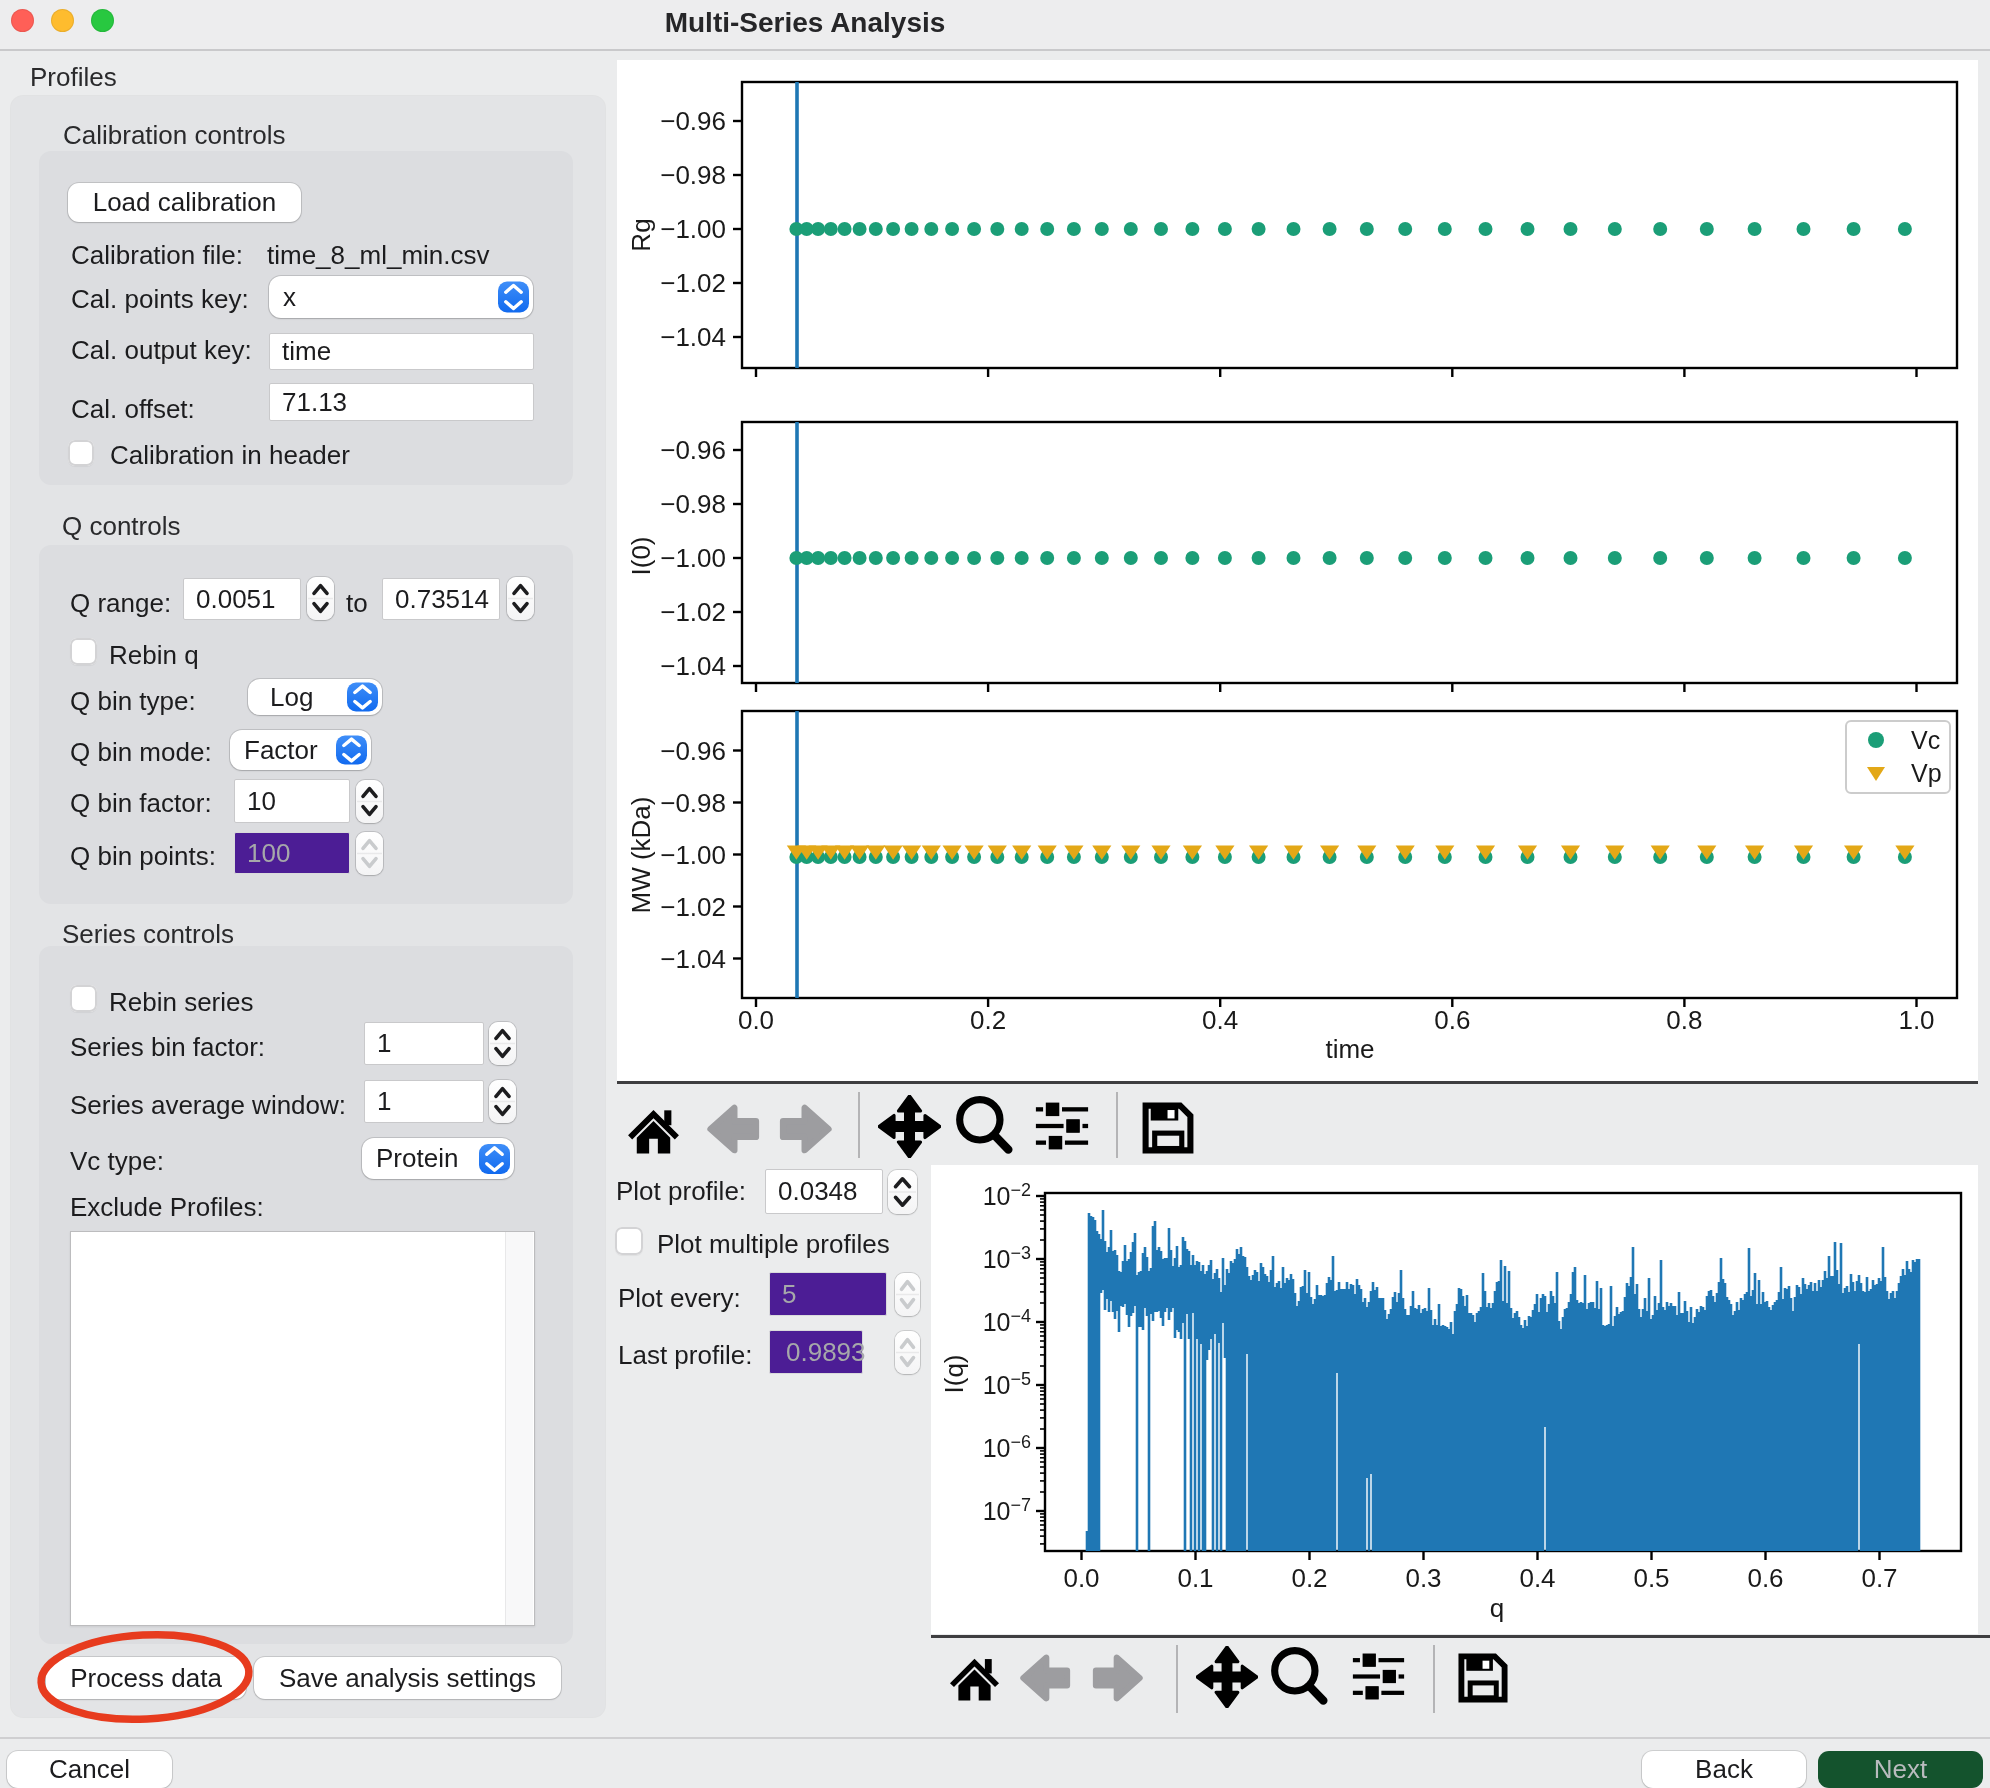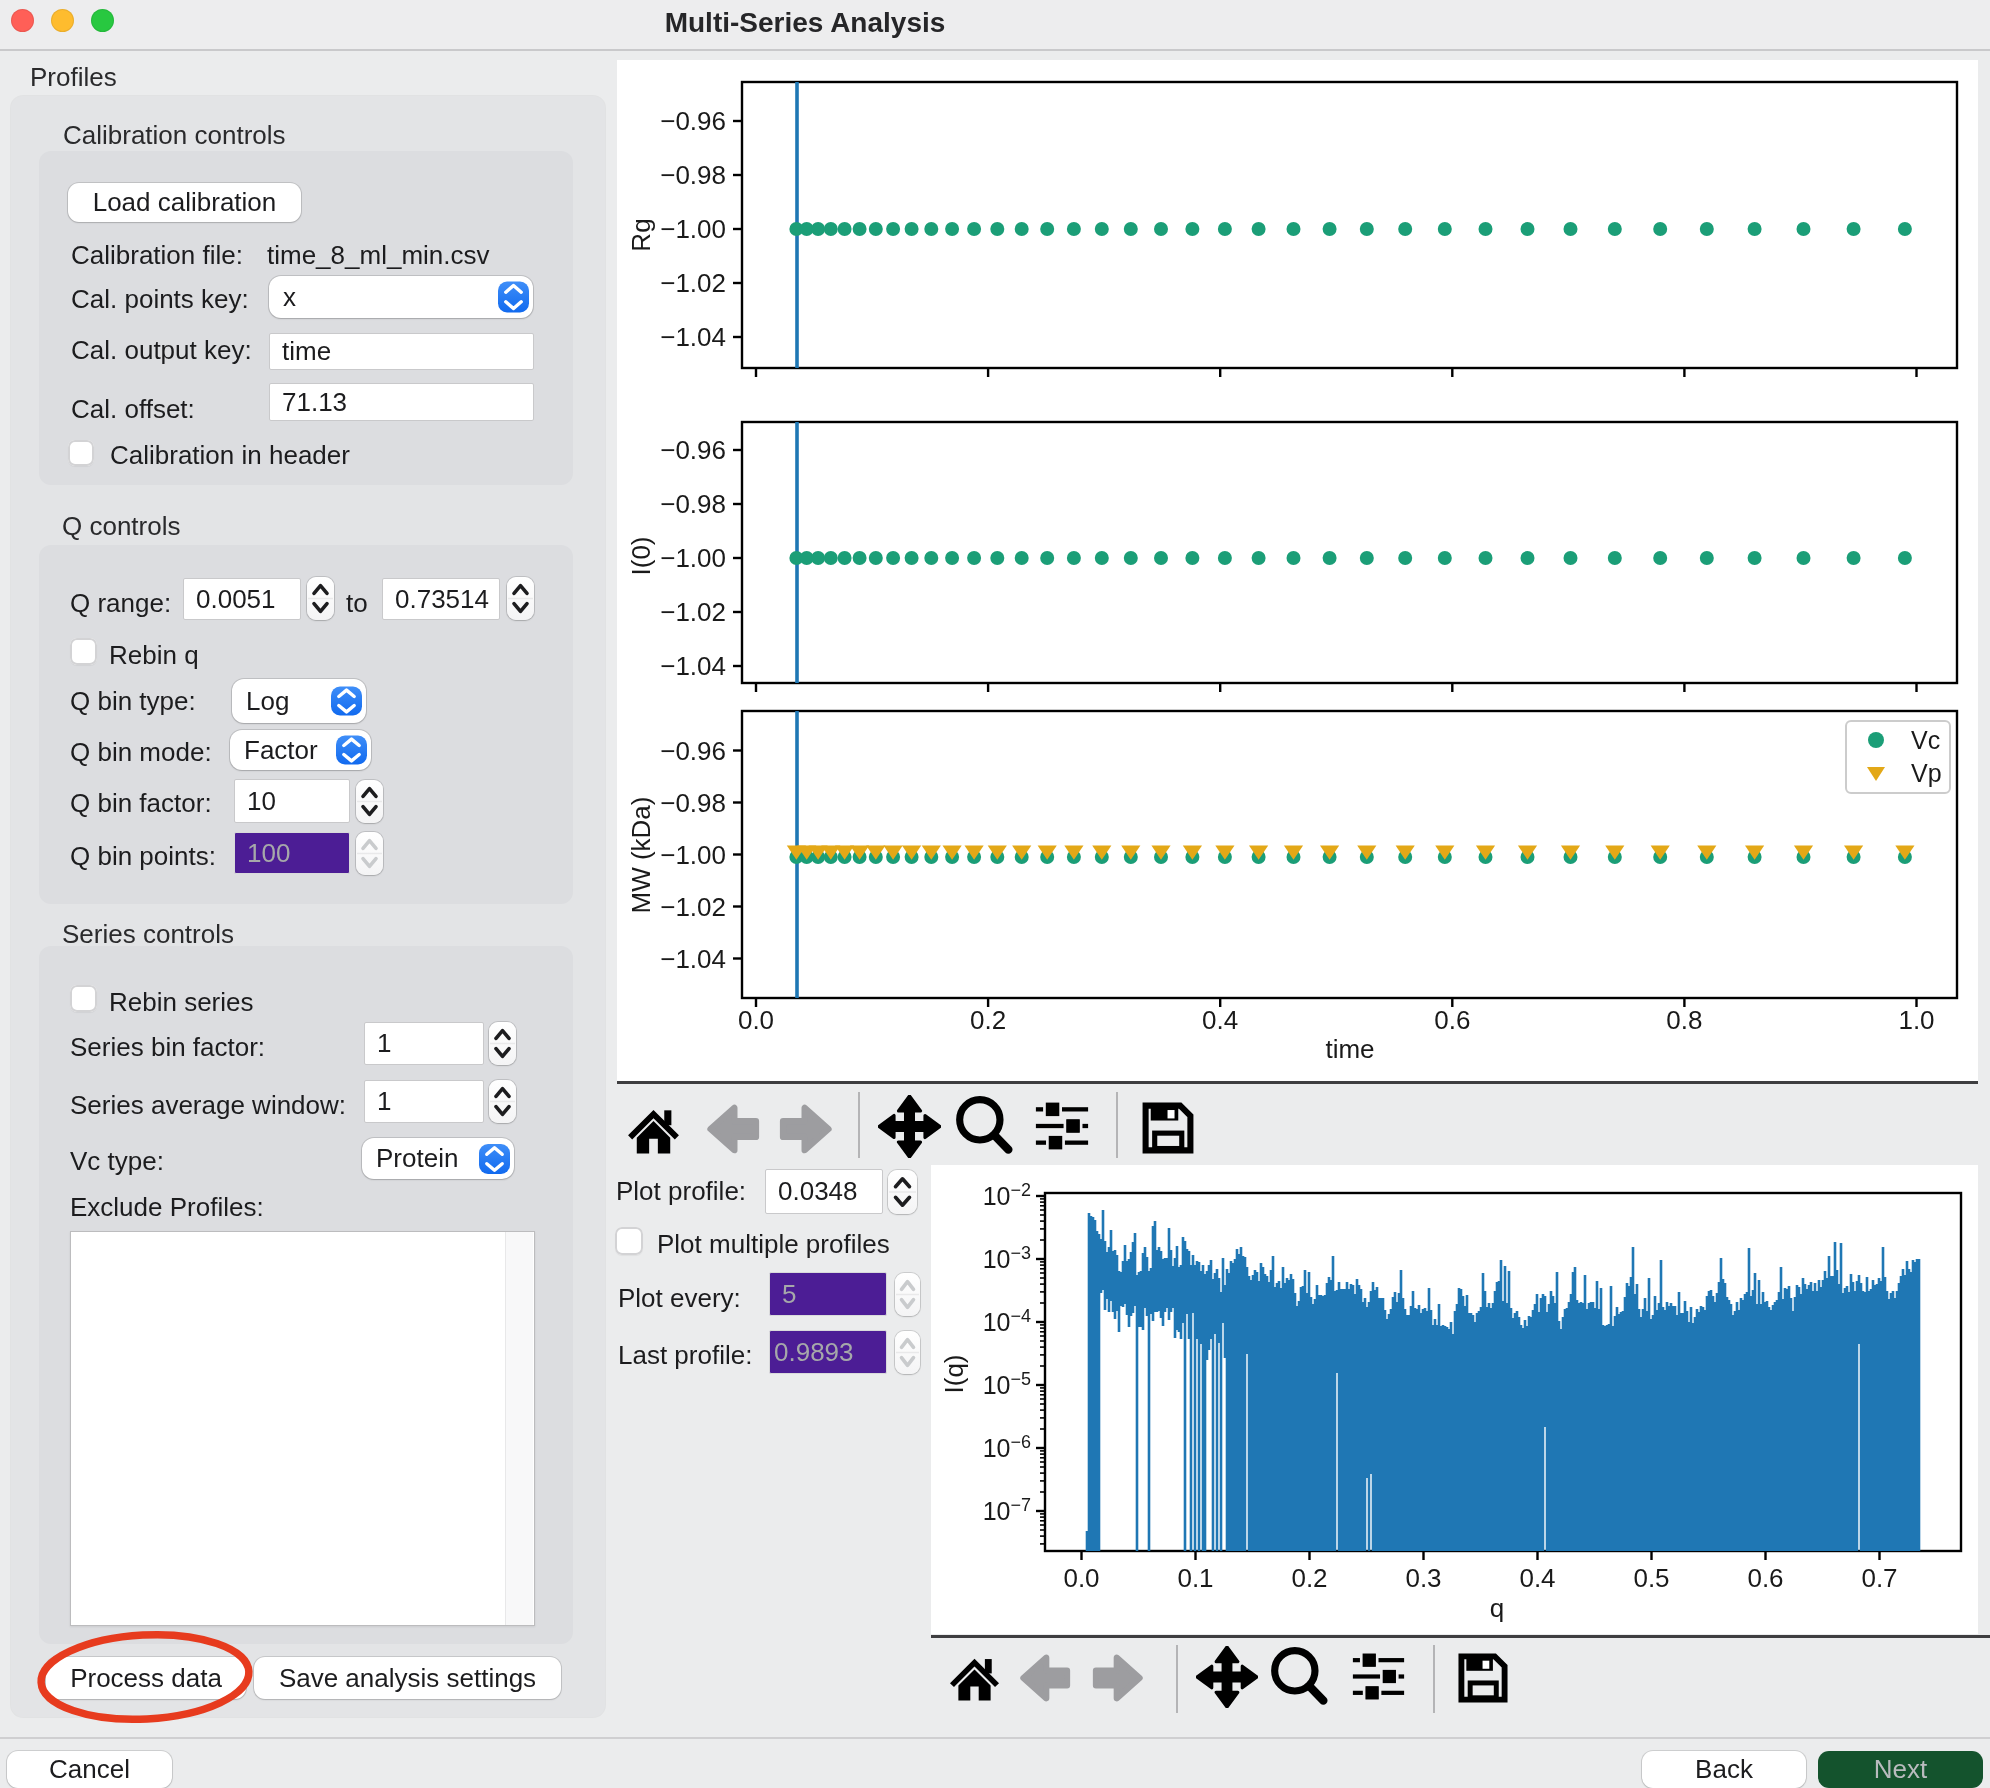--- a/index.html
+++ b/index.html
@@ -55,21 +55,21 @@
 <div class="input" style="left:382px;top:578px;width:118px;height:42px;padding-left:12px">0.73514</div>
 <div class="step" style="left:507px;top:577px;width:27px;height:43px">
 <svg width="27" height="43" viewBox="0 0 27 43">
 <line x1="1" y1="21.5" x2="26" y2="21.5" stroke="#e9e9ea" stroke-width="1.5"></line>
 <polyline points="7.0,16.3 13.5,8.6 20.0,16.3" fill="none" stroke="#1d1d1f" stroke-width="3.6" stroke-linecap="round" stroke-linejoin="round"></polyline>
 <polyline points="7.0,26.7 13.5,34.4 20.0,26.7" fill="none" stroke="#1d1d1f" stroke-width="3.6" stroke-linecap="round" stroke-linejoin="round"></polyline>
     </svg></div>
 <div class="chk" style="left:70px;top:638px;width:27px;height:27px"></div>
 <div class="lbl" style="left:109px;top:640px">Rebin q</div>
 <div class="lbl" style="left:70px;top:686px">Q bin type:</div>
-<div class="popup" style="left:232px;top:679px;width:134px;height:44px;padding-left:14px">Log
+<div class="popup" style="left:248px;top:679px;width:134px;height:36px;padding-left:22px">Log
 <div class="pblue" style="width:31px;height:29px">
 <svg width="31" height="29" viewBox="0 0 31 29">
 <polyline points="7.8,10.0 15.5,3.6 23.2,10.0" fill="none" stroke="#fff" stroke-width="3.4" stroke-linecap="round" stroke-linejoin="round"></polyline>
 <polyline points="7.8,19.0 15.5,25.4 23.2,19.0" fill="none" stroke="#fff" stroke-width="3.4" stroke-linecap="round" stroke-linejoin="round"></polyline>
       </svg>
     </div></div>
 <div class="lbl" style="left:70px;top:737px">Q bin mode:</div>
 <div class="popup" style="left:230px;top:730px;width:141px;height:40px;padding-left:14px">Factor
 <div class="pblue" style="width:31px;height:29px">
 <svg width="31" height="29" viewBox="0 0 31 29">
@@ -405,21 +405,21 @@
 <div class="lbl" style="left:657px;top:1229px">Plot multiple profiles</div>
 <div class="lbl" style="left:618px;top:1283px">Plot every:</div>
 <div class="input dis" style="left:769px;top:1272px;width:118px;height:44px;padding-left:12px">5</div>
 <div class="step" style="left:895px;top:1273px;width:25px;height:43px">
 <svg width="25" height="43" viewBox="0 0 25 43">
 <line x1="1" y1="21.5" x2="24" y2="21.5" stroke="#e9e9ea" stroke-width="1.5"></line>
 <polyline points="6.5,16.3 12.5,8.6 18.5,16.3" fill="none" stroke="#c9cbcd" stroke-width="3.6" stroke-linecap="round" stroke-linejoin="round"></polyline>
 <polyline points="6.5,26.7 12.5,34.4 18.5,26.7" fill="none" stroke="#c9cbcd" stroke-width="3.6" stroke-linecap="round" stroke-linejoin="round"></polyline>
     </svg></div>
 <div class="lbl" style="left:618px;top:1340px">Last profile:</div>
-<div class="input dis" style="left:769px;top:1330px;width:118px;height:44px;padding-left:4px">0.9893</div>
+<div class="input dis" style="left:769px;top:1330px;width:94px;height:44px;padding-left:16px">0.9893</div>
 <div class="step" style="left:895px;top:1331px;width:25px;height:43px">
 <svg width="25" height="43" viewBox="0 0 25 43">
 <line x1="1" y1="21.5" x2="24" y2="21.5" stroke="#e9e9ea" stroke-width="1.5"></line>
 <polyline points="6.5,16.3 12.5,8.6 18.5,16.3" fill="none" stroke="#c9cbcd" stroke-width="3.6" stroke-linecap="round" stroke-linejoin="round"></polyline>
 <polyline points="6.5,26.7 12.5,34.4 18.5,26.7" fill="none" stroke="#c9cbcd" stroke-width="3.6" stroke-linecap="round" stroke-linejoin="round"></polyline>
     </svg></div>
 <div style="position:absolute;left:931px;top:1165px;width:1047px;height:469px;background:#fff"></div>
 <div style="position:absolute;left:931px;top:1635px;width:1059px;height:2.5px;background:#3e3e40"></div>
 <svg style="position:absolute;left:0;top:0" width="1990" height="1788" viewBox="0 0 1990 1788">
     <rect x="1045" y="1193" width="916" height="358" fill="none" stroke="#000" stroke-width="2.4"></rect>

